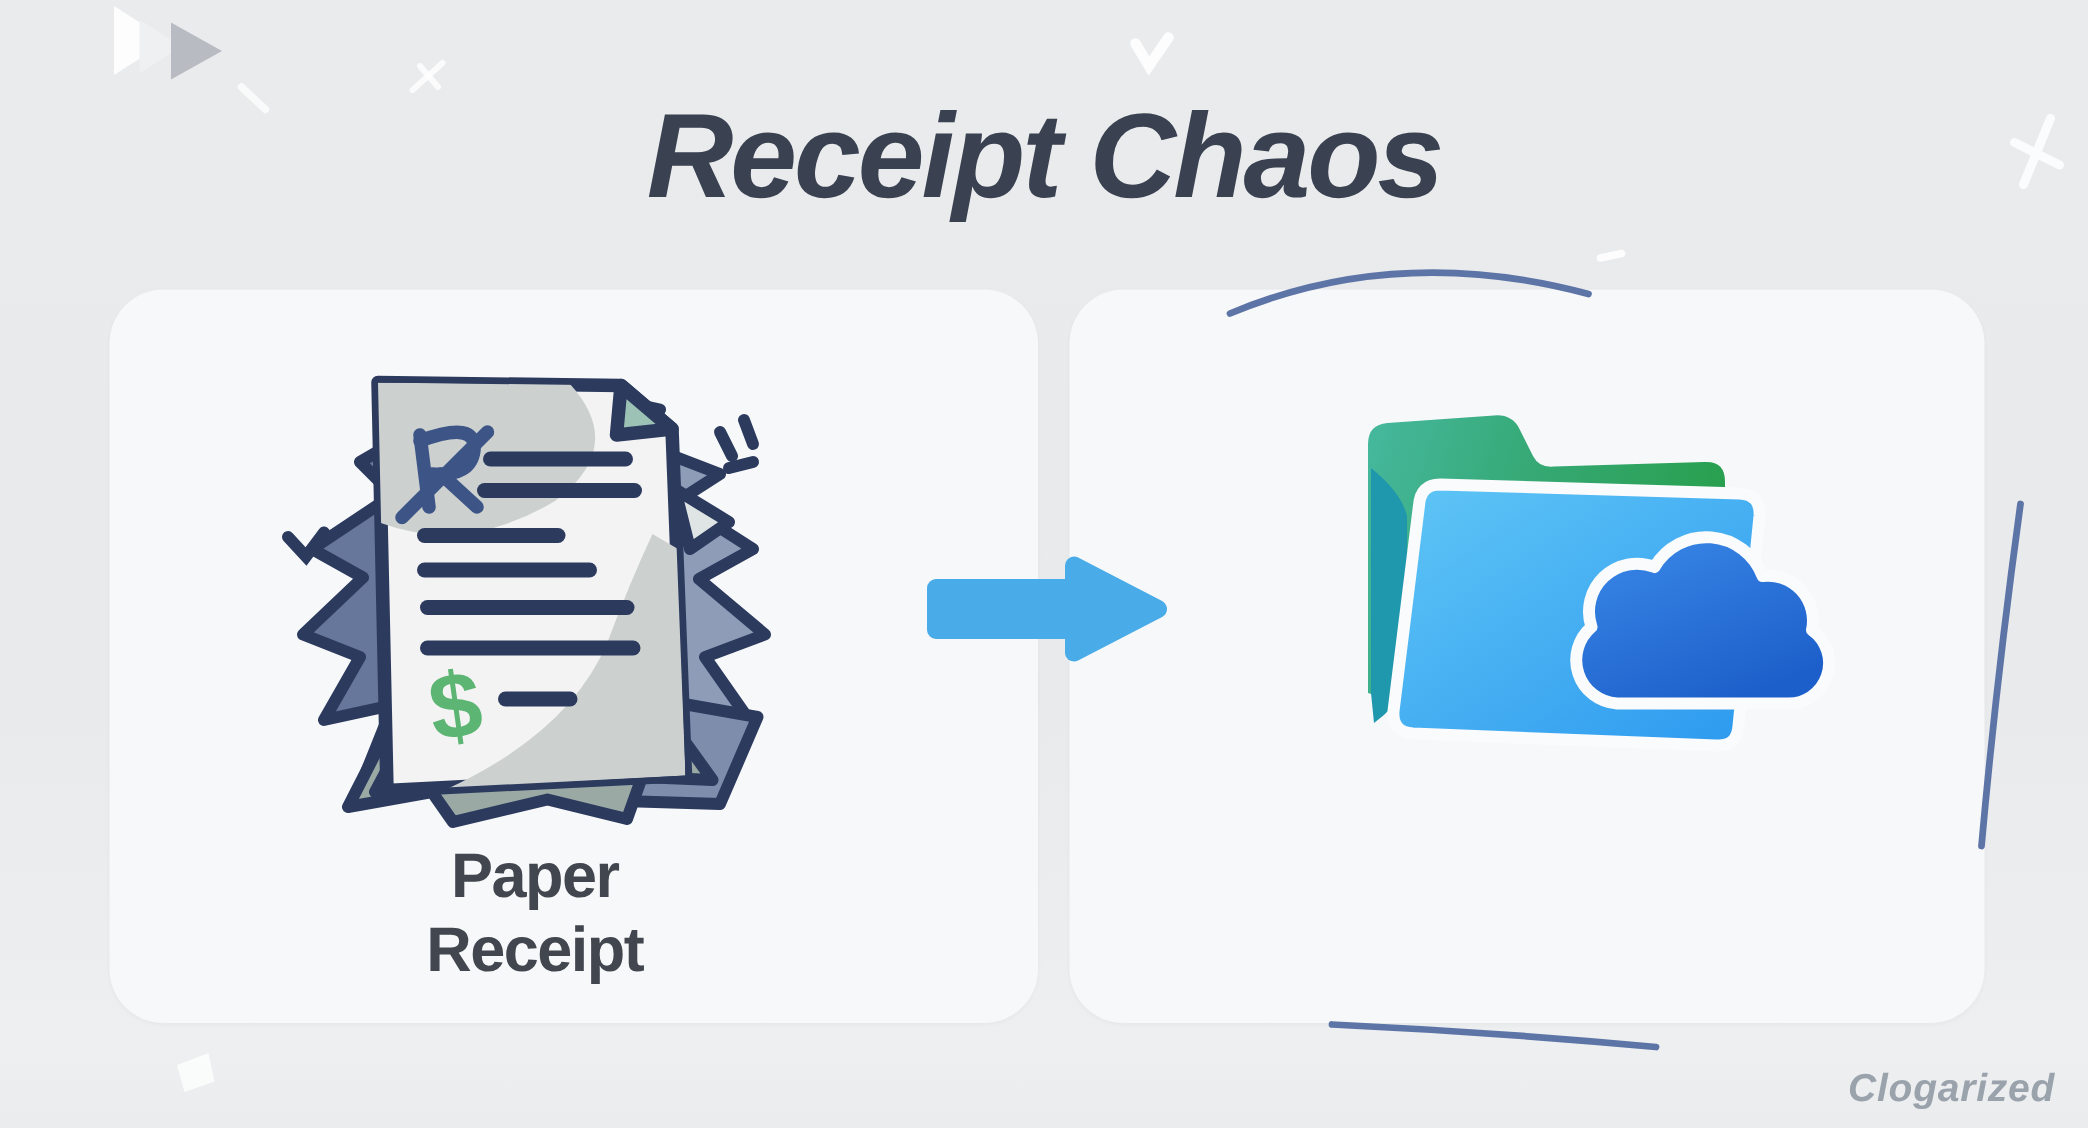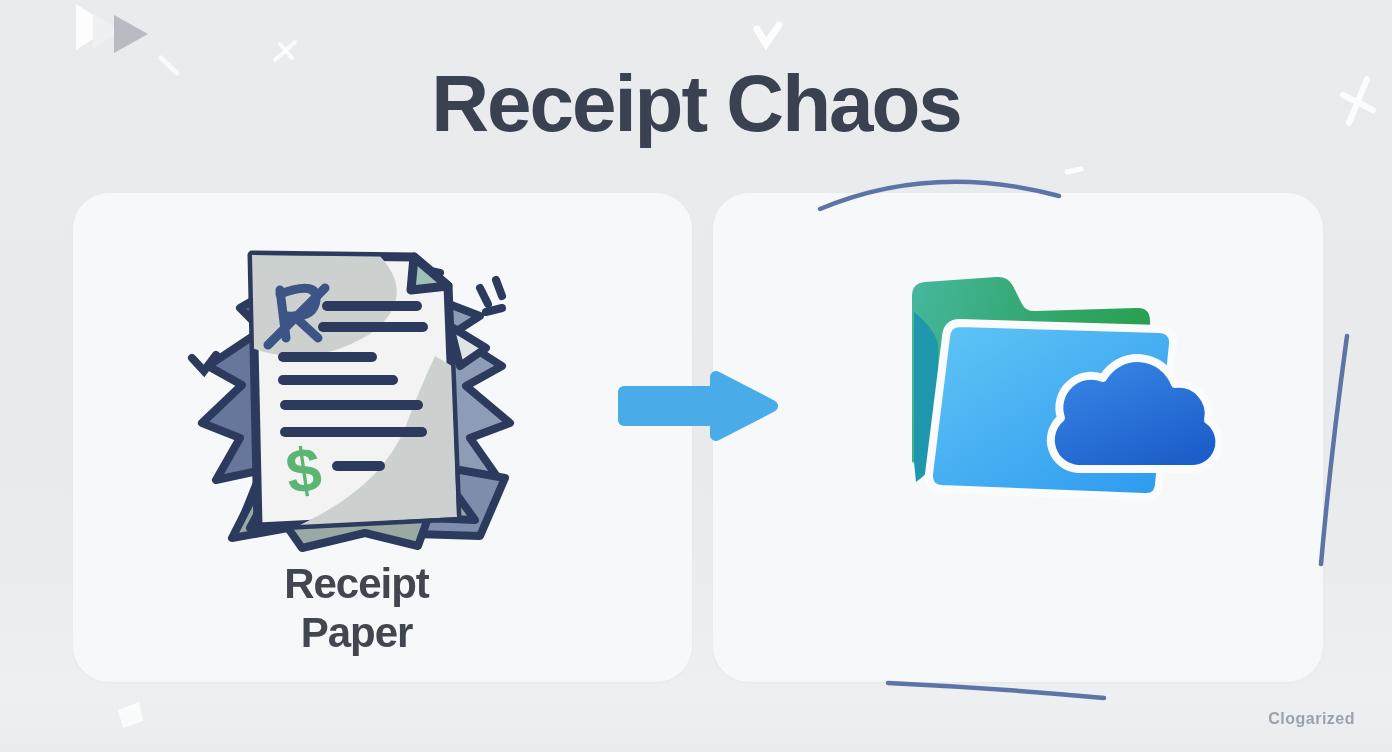--- a/index.html
+++ b/index.html
@@ -9,44 +9,45 @@
     background:linear-gradient(180deg,#e9ebed 0%,#e8eaec 62%,#edeff0 93%,#eaecee 100%);
   }
   .stage{position:relative;width:1392px;height:752px;}
   svg{display:block;}
   .decor{position:absolute;left:0;top:0;width:1392px;height:752px;pointer-events:none;}
   .decor-bg{z-index:1;}
   .decor-fg{z-index:6;}
   .page-title{
     position:absolute;left:0;right:0;top:62px;z-index:3;
     text-align:center;font-size:80px;line-height:1.05;font-weight:800;
-    letter-spacing:-2px;color:var(--title-color,#3a4150);margin:0;
+    letter-spacing:-2px;color:var(--title-color,#3a4150);margin:0;font-style:italic;
   }
   .panel{
     position:absolute;top:193px;width:619px;height:489px;z-index:2;
     background:var(--panel-bg,#f7f8fa);border-radius:36px;
     box-shadow:0 1px 3px rgba(40,50,70,.03);
   }
   .panel-left{left:73px;}
   .panel-right{left:713px;width:610px;}
   .panel-icon{position:absolute;}
   .receipt-icon{left:107px;top:45px;}
   .folder-icon{left:185px;top:79px;}
   .panel-label{
     position:absolute;left:0;right:0;text-align:center;
     font-weight:700;font-size:42px;line-height:49px;letter-spacing:-1px;
   }
   .panel-label span{display:block;}
   .label-left{top:366px;transform:translateX(-26px);color:var(--label-left-color,#42474f);}
   .label-right{top:346px;transform:translateX(13px);color:var(--label-right-color,#3d4a63);}
   .arrow-wrap{position:absolute;left:612px;top:361px;z-index:4;}
   .watermark{
-    position:absolute;right:37px;top:710px;z-index:7;
-    font-size:16px;font-weight:600;letter-spacing:.5px;
+    position:absolute;right:22px;top:710px;z-index:7;
+    font-size:26px;font-weight:600;letter-spacing:.5px;
     color:var(--watermark-color,#9aa2ac);
+    font-style:italic;
   }
 </style>
 </head>
 <body>
 
 <div class="stage">
 
   <svg class="decor decor-bg" viewBox="0 0 1392 752">
     <path d="M76,4 L112,27 L76,50 Z" fill="#fdfdfe"></path>
     <path d="M93,13 L121,31 L93,49 Z" fill="#eef0f2"></path>
@@ -94,22 +95,22 @@
       <text x="106" y="254" font-size="62" font-weight="bold" fill="#5cb573" transform="rotate(-8 122 230)">$</text>
 
       <g stroke="#2c3a5e" stroke-width="8" stroke-linecap="round" fill="none">
         <path d="M12,120 L24,133 L36,117"></path>
         <path d="M300,50 L308,66"></path>
         <path d="M316,42 L322,58"></path>
         <path d="M306,74 L322,70"></path>
       </g>
     </svg>
     <div class="panel-label label-left">
+      <span>Paper</span>
       <span>Receipt</span>
-      <span>Paper</span>
     </div>
   </section>
 
   <div class="arrow-wrap">
     <svg width="175" height="90" viewBox="0 0 175 90">
       <path d="M12,31 H104 V16 L160,45 L104,74 V59 H12 Z" style="fill:var(--arrow-blue,#49ace8);stroke:var(--arrow-blue,#49ace8);" stroke-width="12" stroke-linejoin="round"></path>
     </svg>
   </div>
 
   <section class="panel panel-right">

